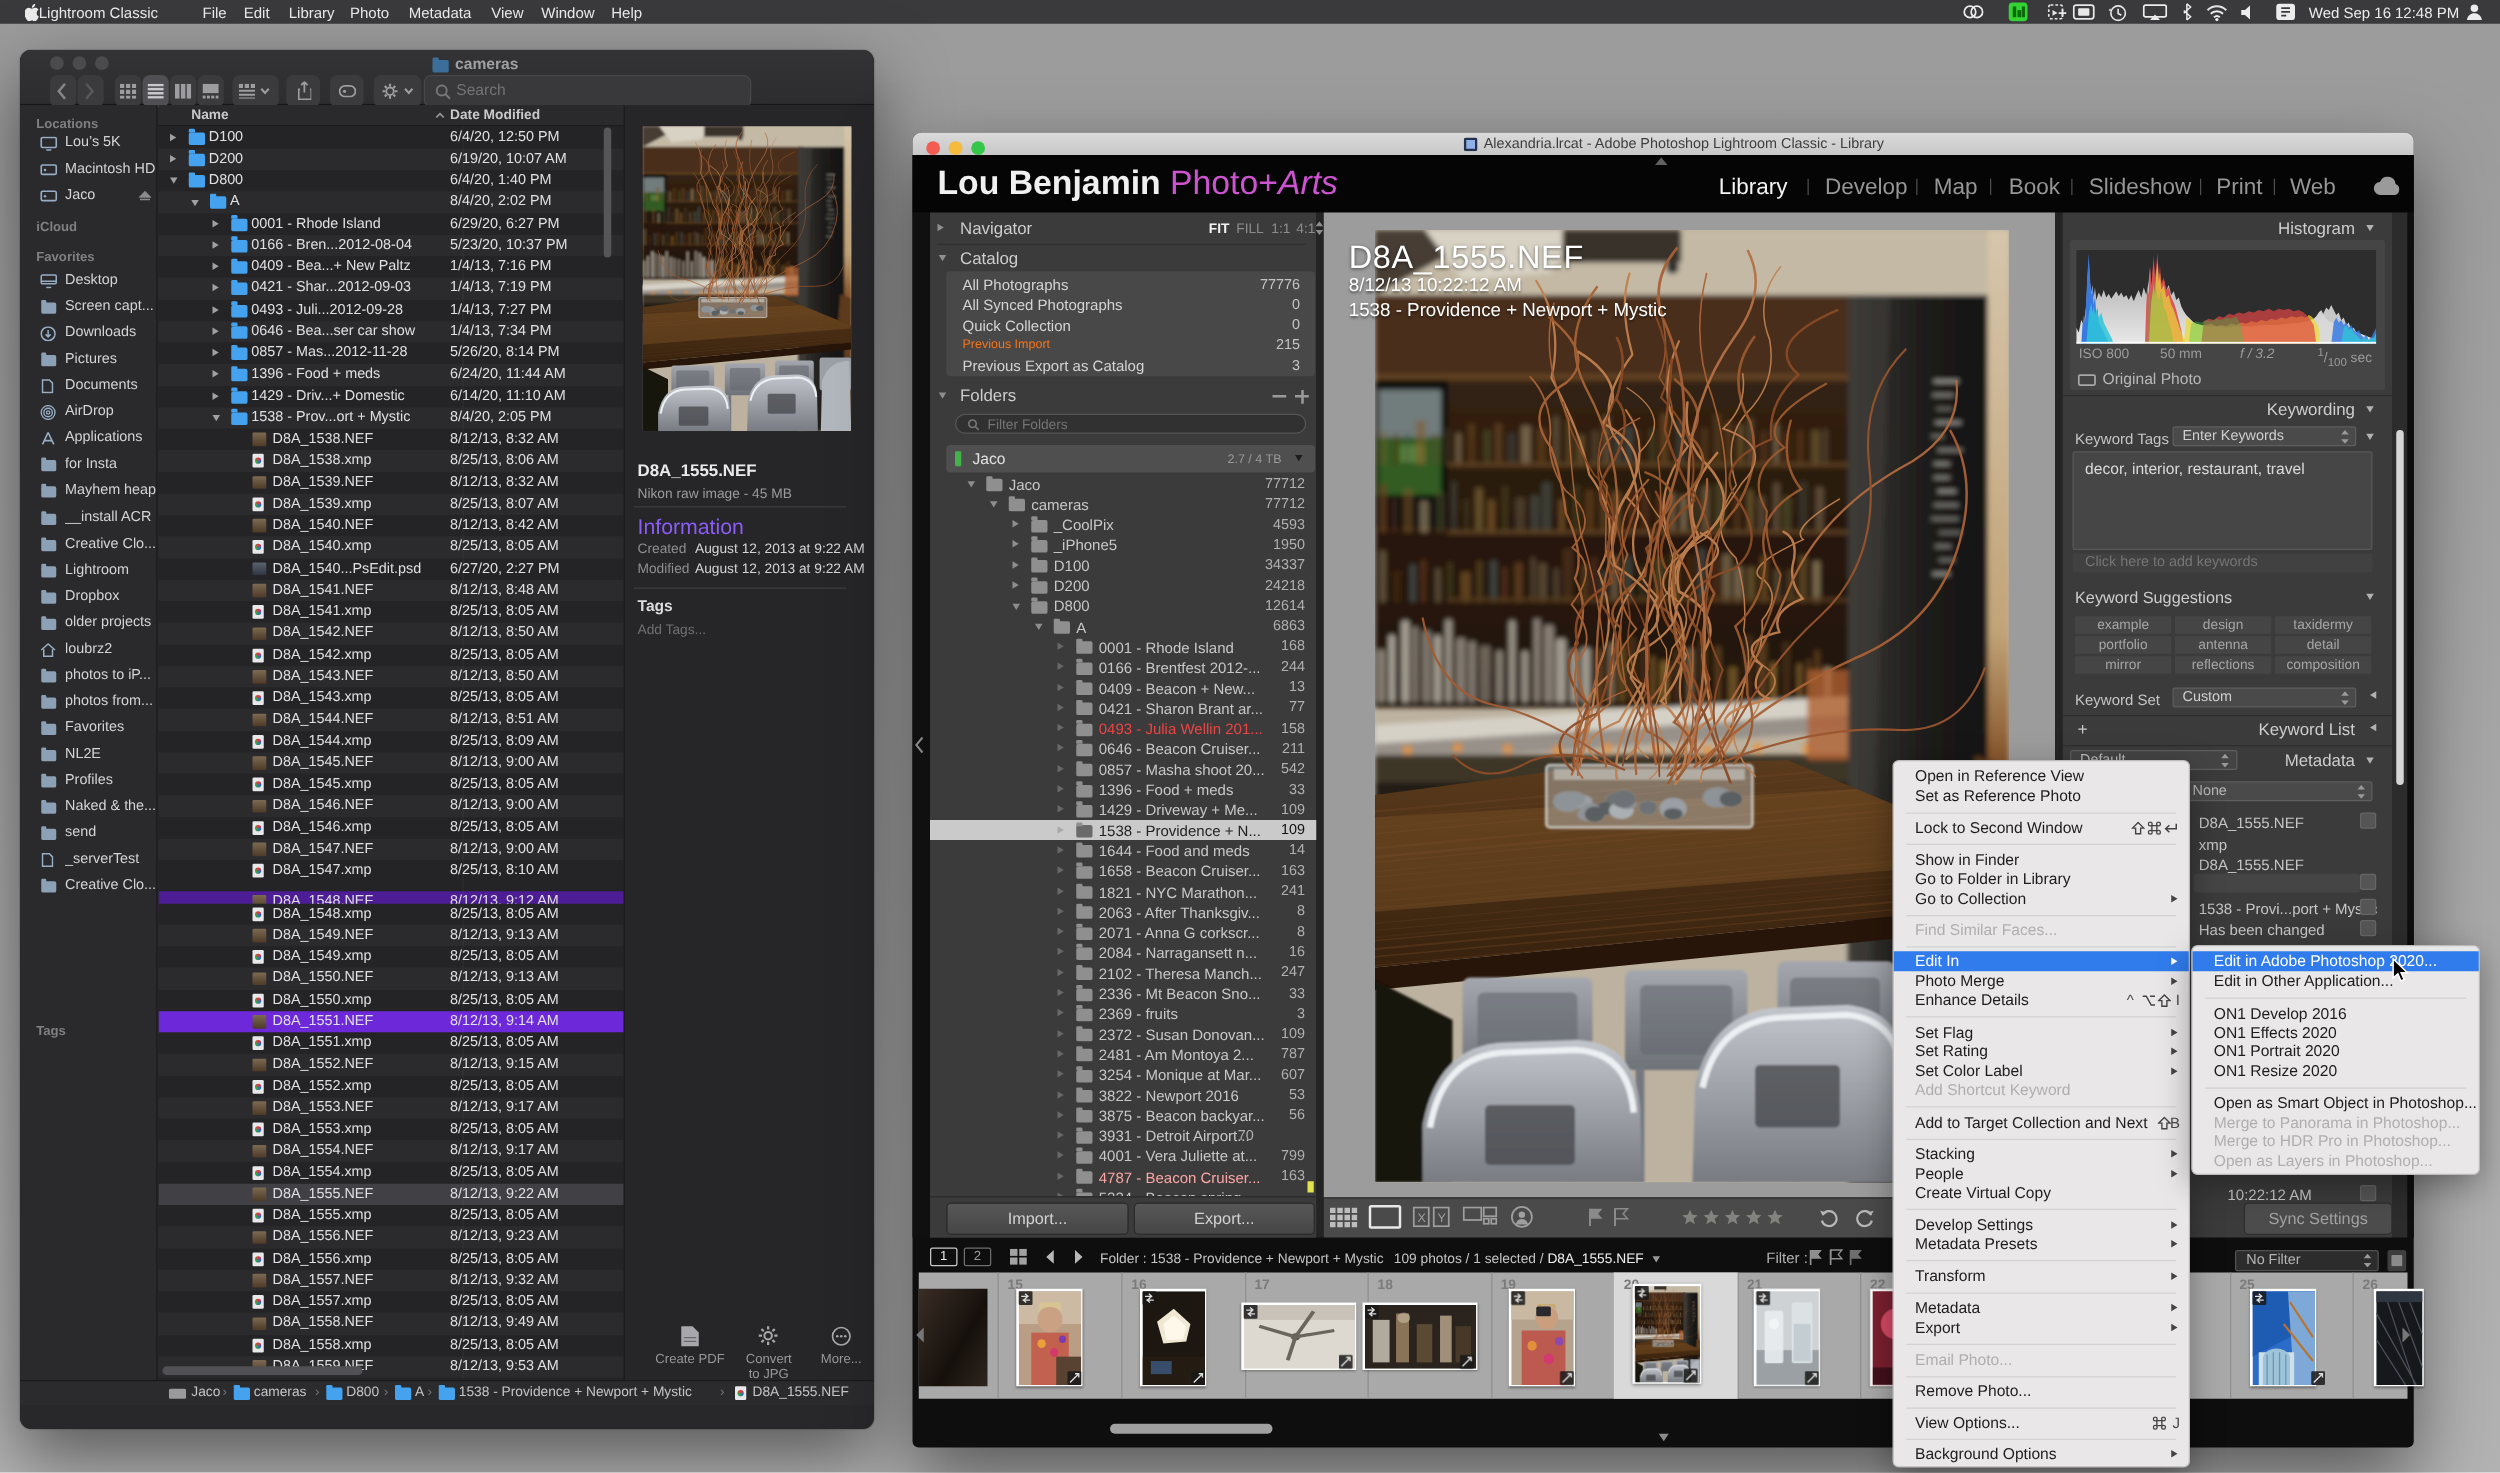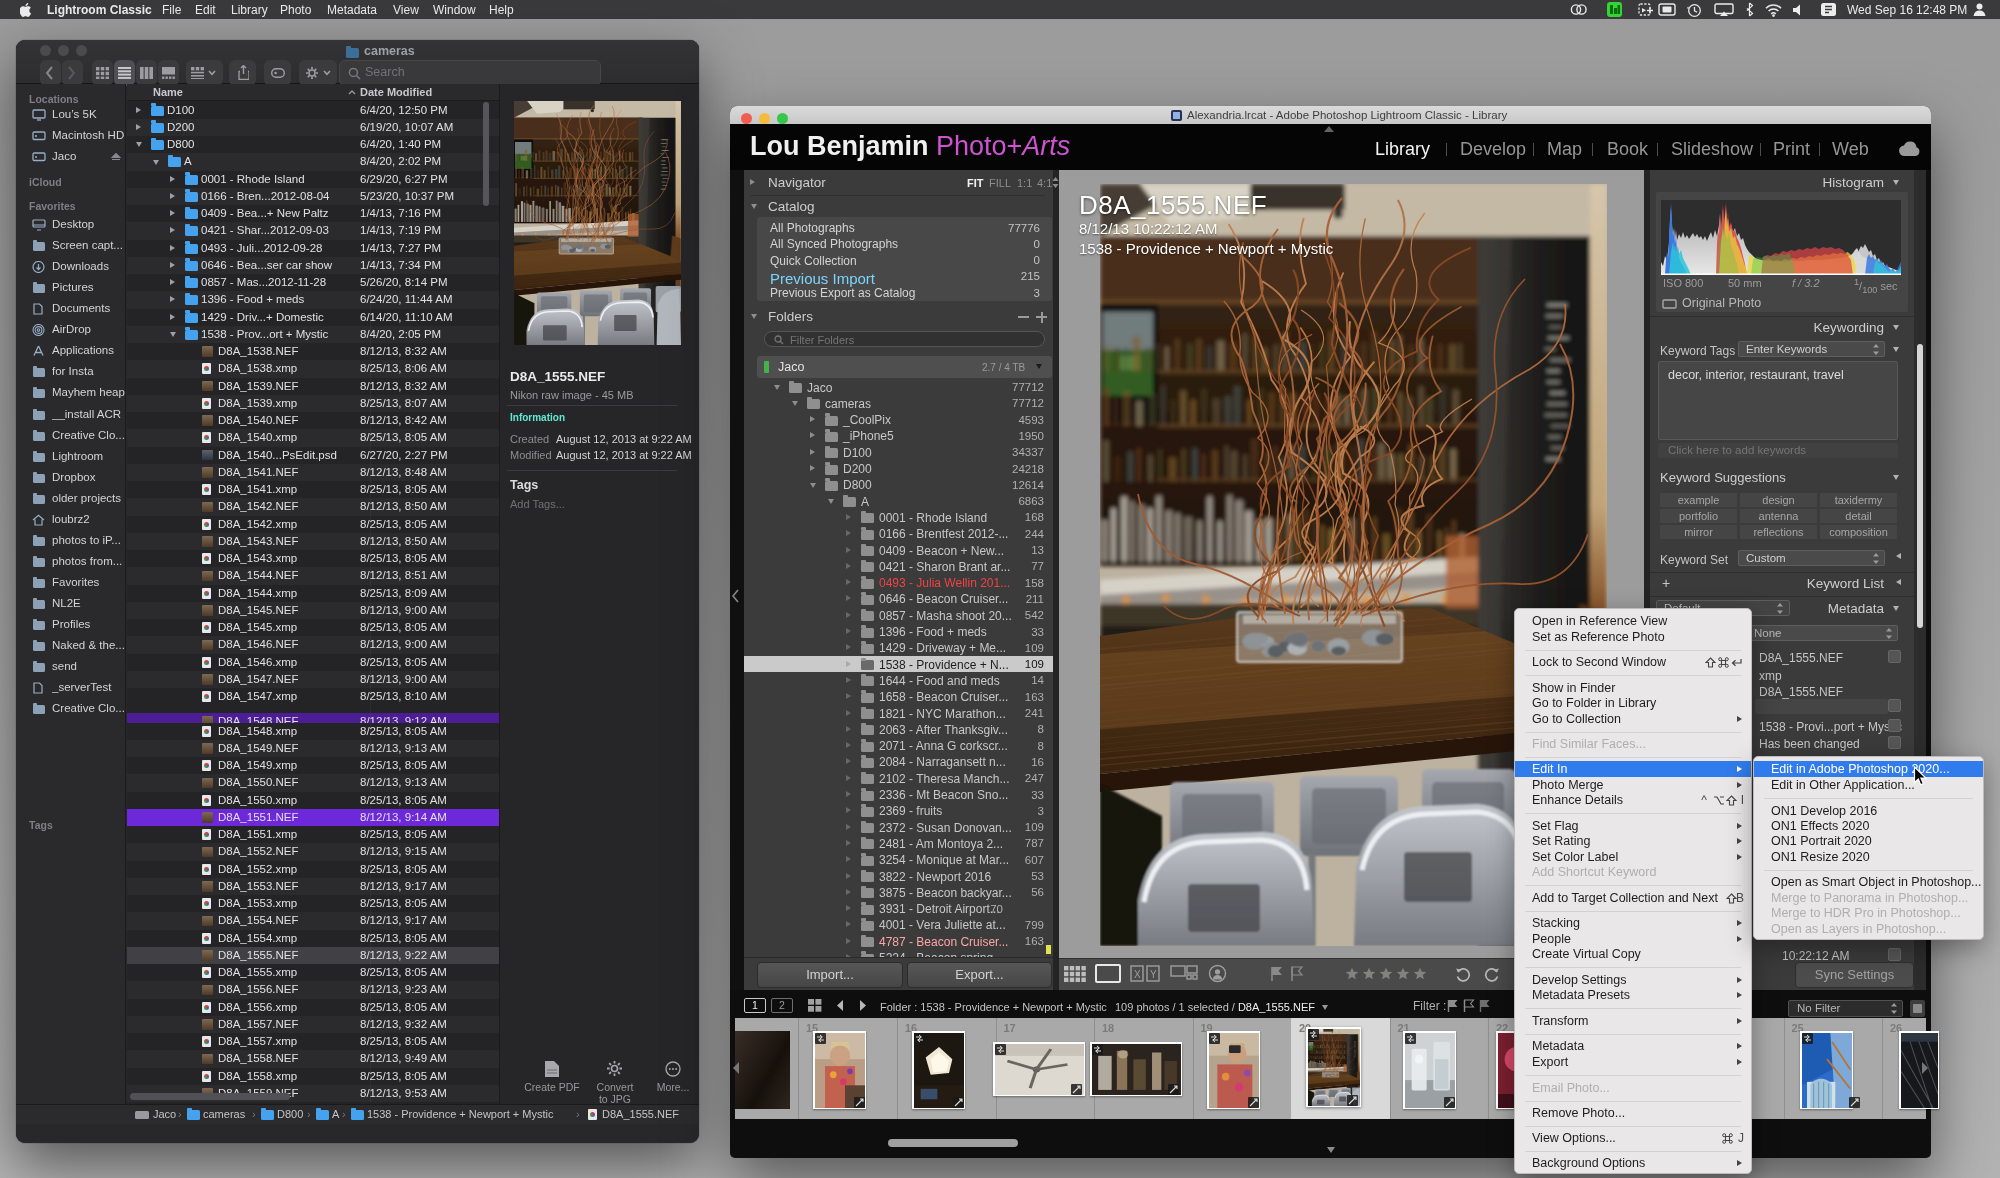--- a/index.html
+++ b/index.html
@@ -62,21 +62,21 @@
 .mi.hl .tx{color:#fff}
 .msep{position:absolute;left:10px;right:10px;height:1px;background:#d3d1d1}
 .mar{position:absolute;right:9px;top:5px;width:0;height:0;border-top:3.8px solid transparent;border-bottom:3.8px solid transparent;border-left:5.5px solid #444}
 .mi.hl .mar{border-left-color:#fff}
 </style></head><body>
 
 <div class="ab" id="mbar">
  <svg class="ab" style="left:20px;top:3px" width="13" height="14" viewBox="0 0 13 14">
       <path fill="#ececec" d="M9.3 7.4c0-1.8 1.5-2.7 1.6-2.7-.9-1.3-2.2-1.4-2.7-1.5-1.1-.1-2.2.7-2.8.7-.6 0-1.5-.7-2.4-.7C1.8 3.3.7 4 .1 5.2c-1.2 2.1-.3 5.3.9 7 .6.8 1.3 1.8 2.2 1.7.9 0 1.2-.6 2.3-.6s1.4.6 2.4.6c1 0 1.6-.9 2.2-1.7.7-1 1-2 1-2-.1 0-1.8-.7-1.8-2.8zM7.5 2.1c.5-.6.8-1.4.7-2.1-.7 0-1.5.5-2 1.1-.4.5-.8 1.3-.7 2.1.8 0 1.5-.5 2-1.1z"></path>
     </svg>
- <span style="left:47px;font-weight:700">Lightroom Classic</span>
+ <span style="left:31px;font-weight:400">Lightroom Classic</span>
  <span style="left:162px">File</span>
     <span style="left:195px">Edit</span>
     <span style="left:231px">Library</span>
     <span style="left:280px">Photo</span>
     <span style="left:327px">Metadata</span>
     <span style="left:393px">View</span>
     <span style="left:433px">Window</span>
     <span style="left:489px">Help</span>
  <svg class="ab" style="left:1570px;top:3px" width="17" height="13" viewBox="0 0 17 13">
       <circle cx="6" cy="6.5" r="4.6" fill="none" stroke="#ececec" stroke-width="1.4"></circle>
@@ -395,21 +395,21 @@
  </div>
  <div class="ab" style="left:467px;top:62px;width:6px;height:104px;background:#55555a;border-radius:3px"></div>
  <div class="ab" style="left:114px;top:1053px;width:160px;height:7px;background:#515155;border-radius:4px"></div>
  <div class="ab" id="fprev">
   <svg class="ab" style="left:14px;top:17px" width="167" height="244" viewBox="0 0 507 762" preserveAspectRatio="none">
         <use href="#photo"></use>
       </svg>
   <div class="ab" style="left:10px;top:285px;font-size:13.5px;font-weight:700;color:#eaeaec">D8A_1555.NEF</div>
   <div class="ab" style="left:10px;top:305px;font-size:11px;color:#9b9b9f">Nikon raw image - 45 MB</div>
   <div class="ab" style="left:7px;top:321px;width:170px;height:1px;background:#3c3c40"></div>
-  <div class="ab" style="left:10px;top:328px;font-size:10px;font-weight:700;color:#5eead4">Information</div>
+  <div class="ab" style="left:10px;top:328px;font-size:17px;font-weight:400;color:#8b5cf6">Information</div>
   <div class="ab" style="left:10px;top:349px;font-size:11px;color:#8e8e92">Created</div>
   <div class="ab" style="left:56px;top:349px;font-size:11px;color:#d4d4d6;white-space:nowrap">August 12, 2013 at 9:22 AM</div>
   <div class="ab" style="left:10px;top:365px;font-size:11px;color:#8e8e92">Modified</div>
   <div class="ab" style="left:56px;top:365px;font-size:11px;color:#d4d4d6;white-space:nowrap">August 12, 2013 at 9:22 AM</div>
   <div class="ab" style="left:7px;top:386px;width:170px;height:1px;background:#3c3c40"></div>
   <div class="ab" style="left:10px;top:394px;font-size:12.5px;font-weight:700;color:#dcdcde">Tags</div>
   <div class="ab" style="left:10px;top:414px;font-size:11px;color:#707074">Add Tags...</div>
   <svg class="ab" style="left:44px;top:976px" width="16" height="18" viewBox="0 0 16 18">
         <path d="M1 1h9l5 5v11H1z" fill="#a8a8ac"></path>
         <path d="M3 10h10M3 13h10" stroke="#6a6a6e" stroke-width="1"></path>
@@ -510,21 +510,21 @@
 <div class="ab" style="left:27px;top:113.5px;width:295px;height:16.3px">
       <span class="ab" style="left:13px;top:1.5px;font-size:12px;color:#d4d4d4">All Photographs</span>
       <span class="ab" style="right:12px;top:2px;font-size:11.5px;color:#c4c4c4">77776</span>
     </div><div class="ab" style="left:27px;top:129.8px;width:295px;height:16.3px">
       <span class="ab" style="left:13px;top:1.5px;font-size:12px;color:#d4d4d4">All Synced Photographs</span>
       <span class="ab" style="right:12px;top:2px;font-size:11.5px;color:#c4c4c4">0</span>
     </div><div class="ab" style="left:27px;top:146.1px;width:295px;height:16.3px">
       <span class="ab" style="left:13px;top:1.5px;font-size:12px;color:#d4d4d4">Quick Collection</span>
       <span class="ab" style="right:12px;top:2px;font-size:11.5px;color:#c4c4c4">0</span>
     </div><div class="ab" style="left:27px;top:162.4px;width:295px;height:16.3px">
-      <span class="ab" style="left:13px;top:1.5px;font-size:15px;color:#7dd3fc">Previous Import</span>
+      <span class="ab" style="left:13px;top:1.5px;font-size:10px;color:#f97316">Previous Import</span>
       <span class="ab" style="right:12px;top:2px;font-size:11.5px;color:#c4c4c4">215</span>
     </div><div class="ab" style="left:27px;top:178.7px;width:295px;height:16.3px">
       <span class="ab" style="left:13px;top:1.5px;font-size:12px;color:#d4d4d4">Previous Export as Catalog</span>
       <span class="ab" style="right:12px;top:2px;font-size:11.5px;color:#c4c4c4">3</span>
     </div>
  <i class="ltrid" style="left:21px;top:208px"></i>
  <span class="ab ph" style="left:38px;top:202.5px">Folders</span>
  <div class="ab" style="left:288px;top:210px;width:11px;height:2px;background:#9a9a9a"></div>
  <div class="ab" style="left:306px;top:210px;width:11px;height:2px;background:#9a9a9a"></div>
  <div class="ab" style="left:311px;top:205.5px;width:2px;height:11px;background:#9a9a9a"></div>

